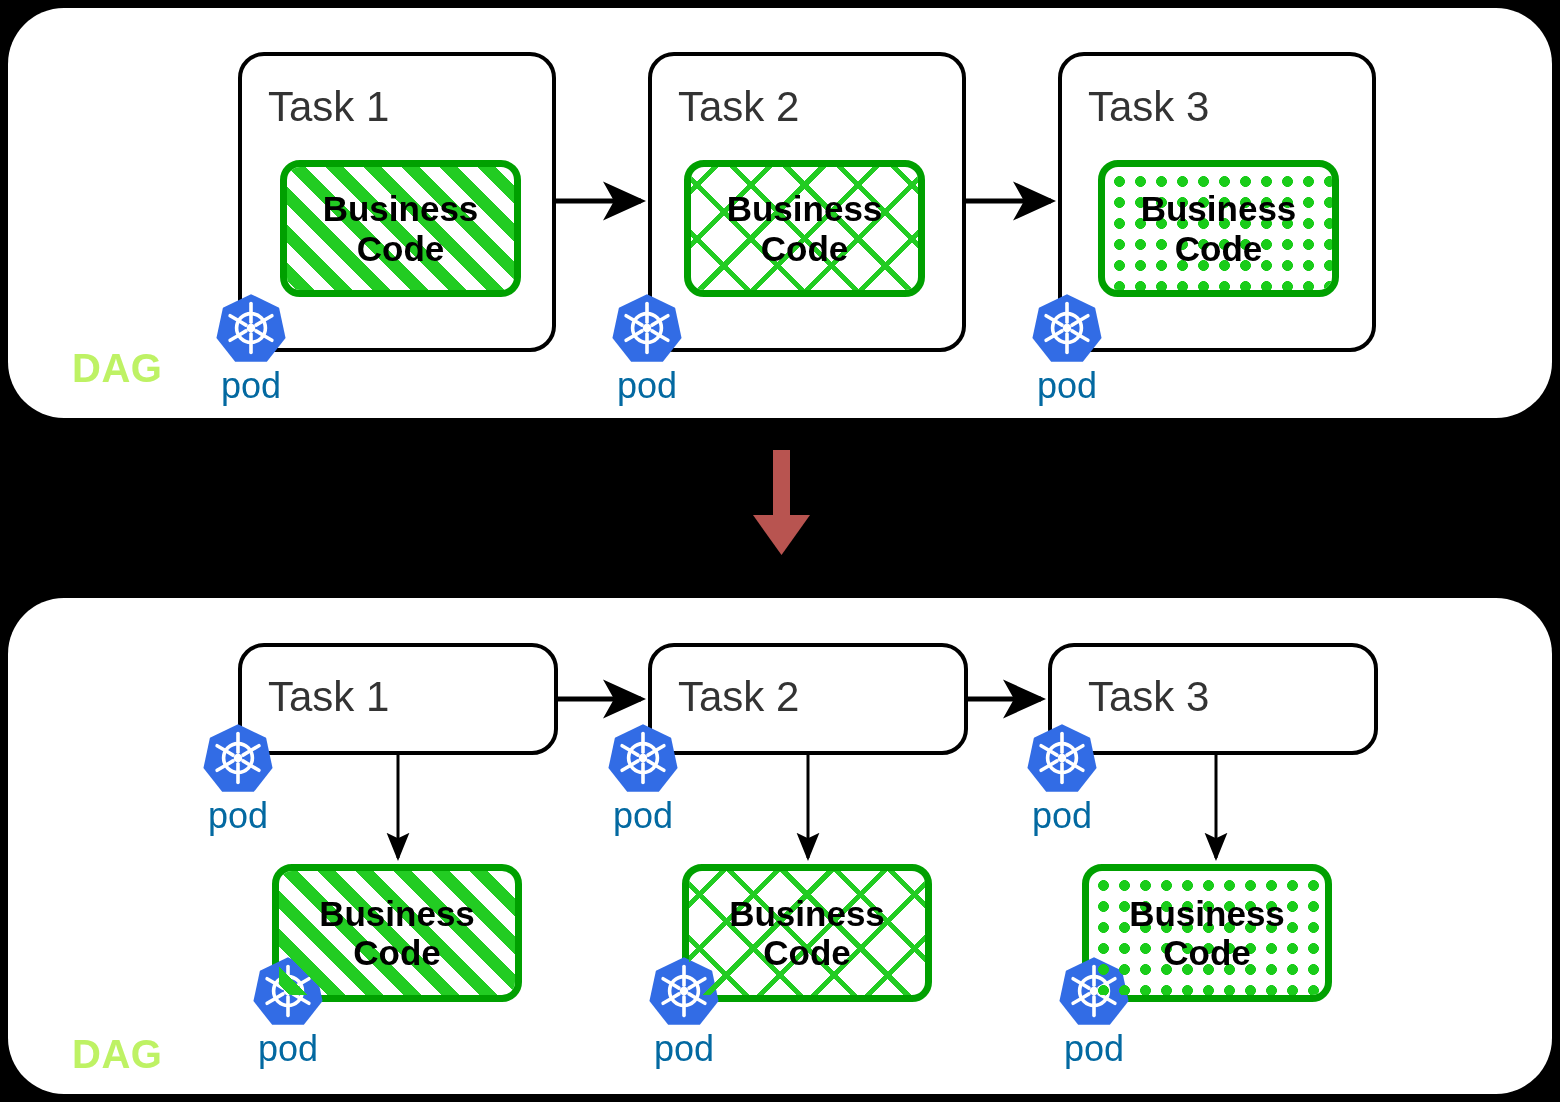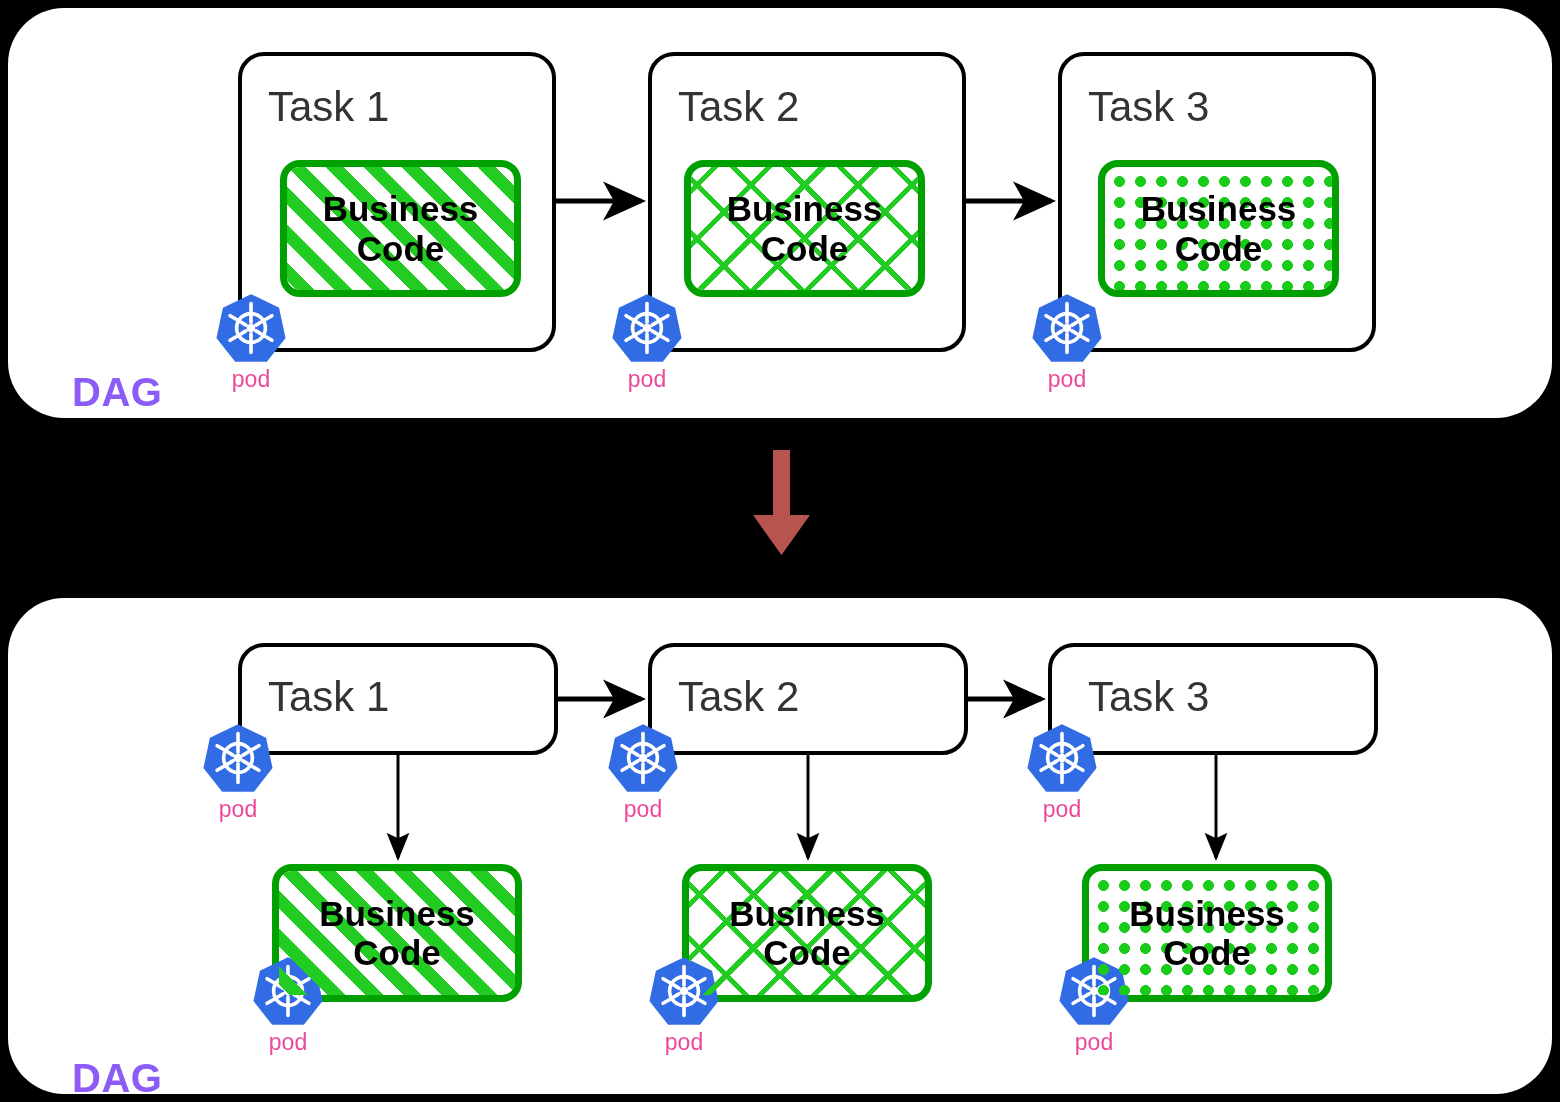--- a/index.html
+++ b/index.html
@@ -30,24 +30,23 @@
     border-radius: 56px;
     box-sizing: border-box;
   }
   #dag-panel-top   { left: 8px;  top: 8px;   width: 1544px; height: 410px; }
   #dag-panel-bottom{ left: 8px;  top: 598px; width: 1544px; height: 496px; }
 
   .dag-label {
     position: absolute;
     font-size: 40px;
     font-weight: bold;
-    color: #8b5cf6;
+    color: #bef264;
     letter-spacing: 0.5px;
     white-space: nowrap;
-    margin-top: 24px;
   }
 
   
   .task-box {
     position: absolute;
     box-sizing: border-box;
     background: #ffffff;
     border: 4px solid #000000;
     border-radius: 26px;
   }
@@ -110,22 +109,22 @@
     background-position: 4px 4px;
   }
 
   
   .pod-group { position: absolute; }
   .pod-icon  { display: block; }
   .pod-label {
     position: absolute;
     left: 50%;
     transform: translateX(-50%);
-    font-size: 23px;
-    color: #ec4899;
+    font-size: 36px;
+    color: #0369a1;
     white-space: nowrap;
     line-height: 1;
   }
 
   
   .connector-svg {
     position: absolute;
     left: 0; top: 0;
     width: 1560px;
     height: 1102px;

